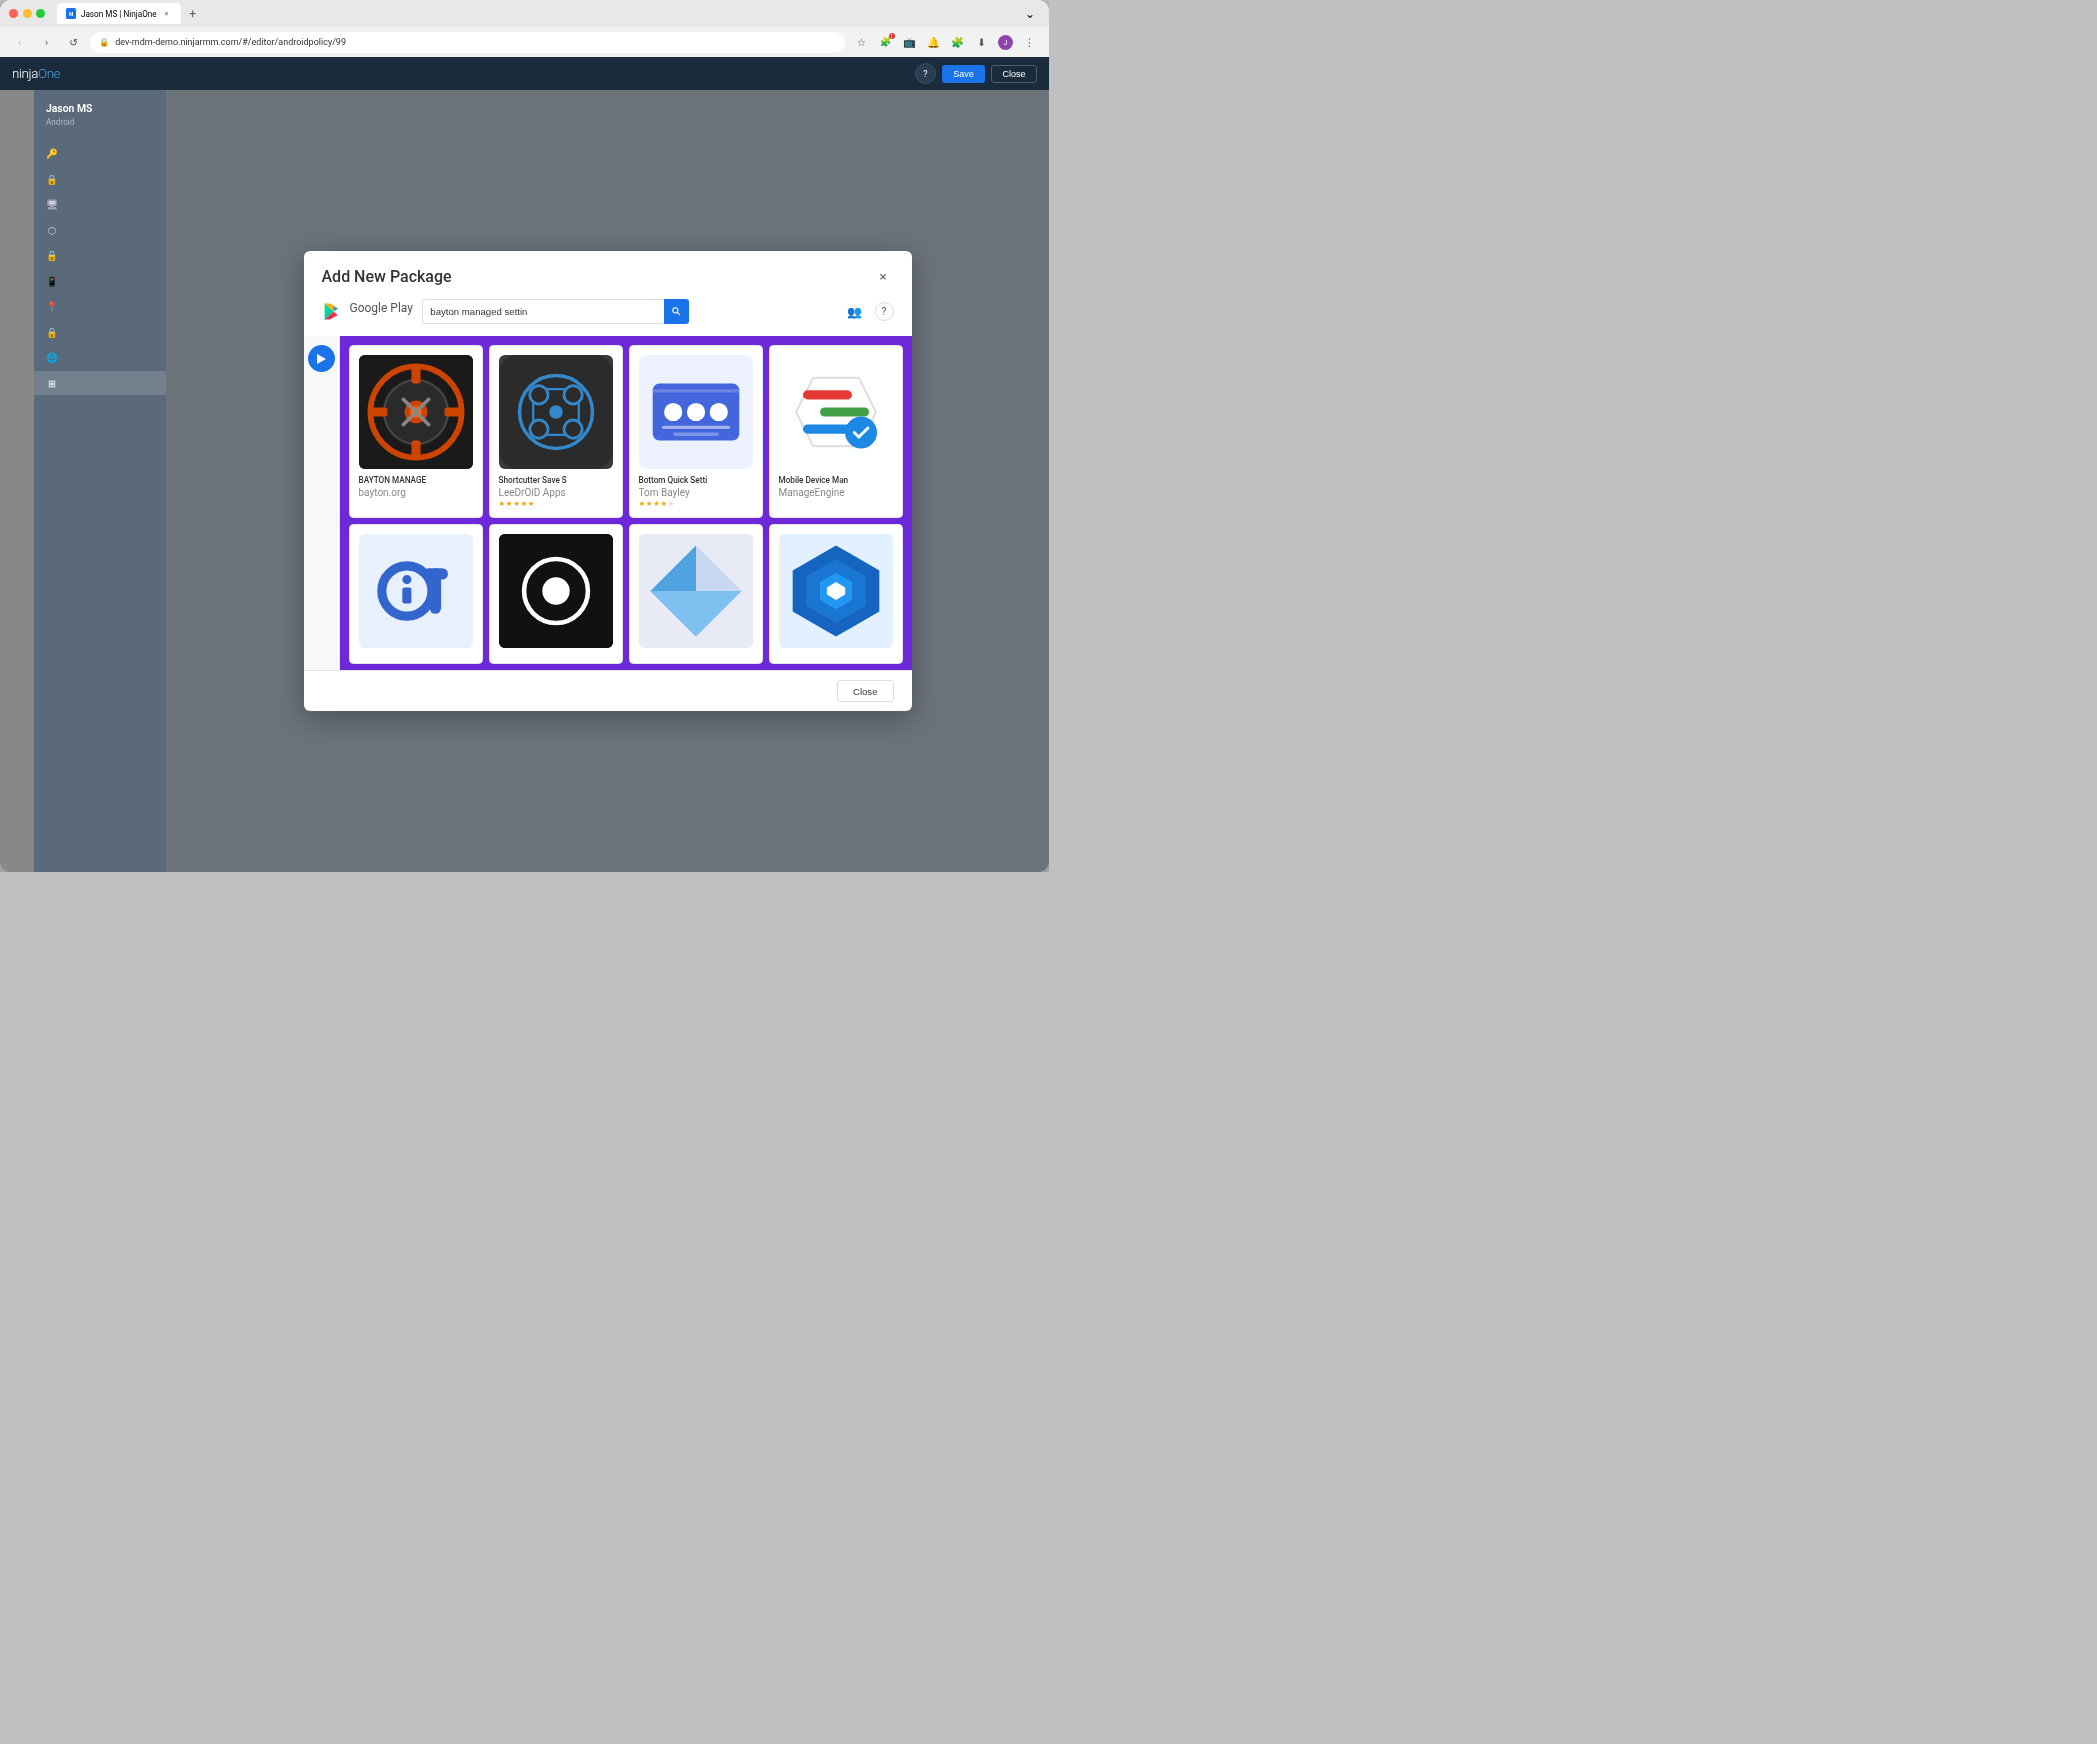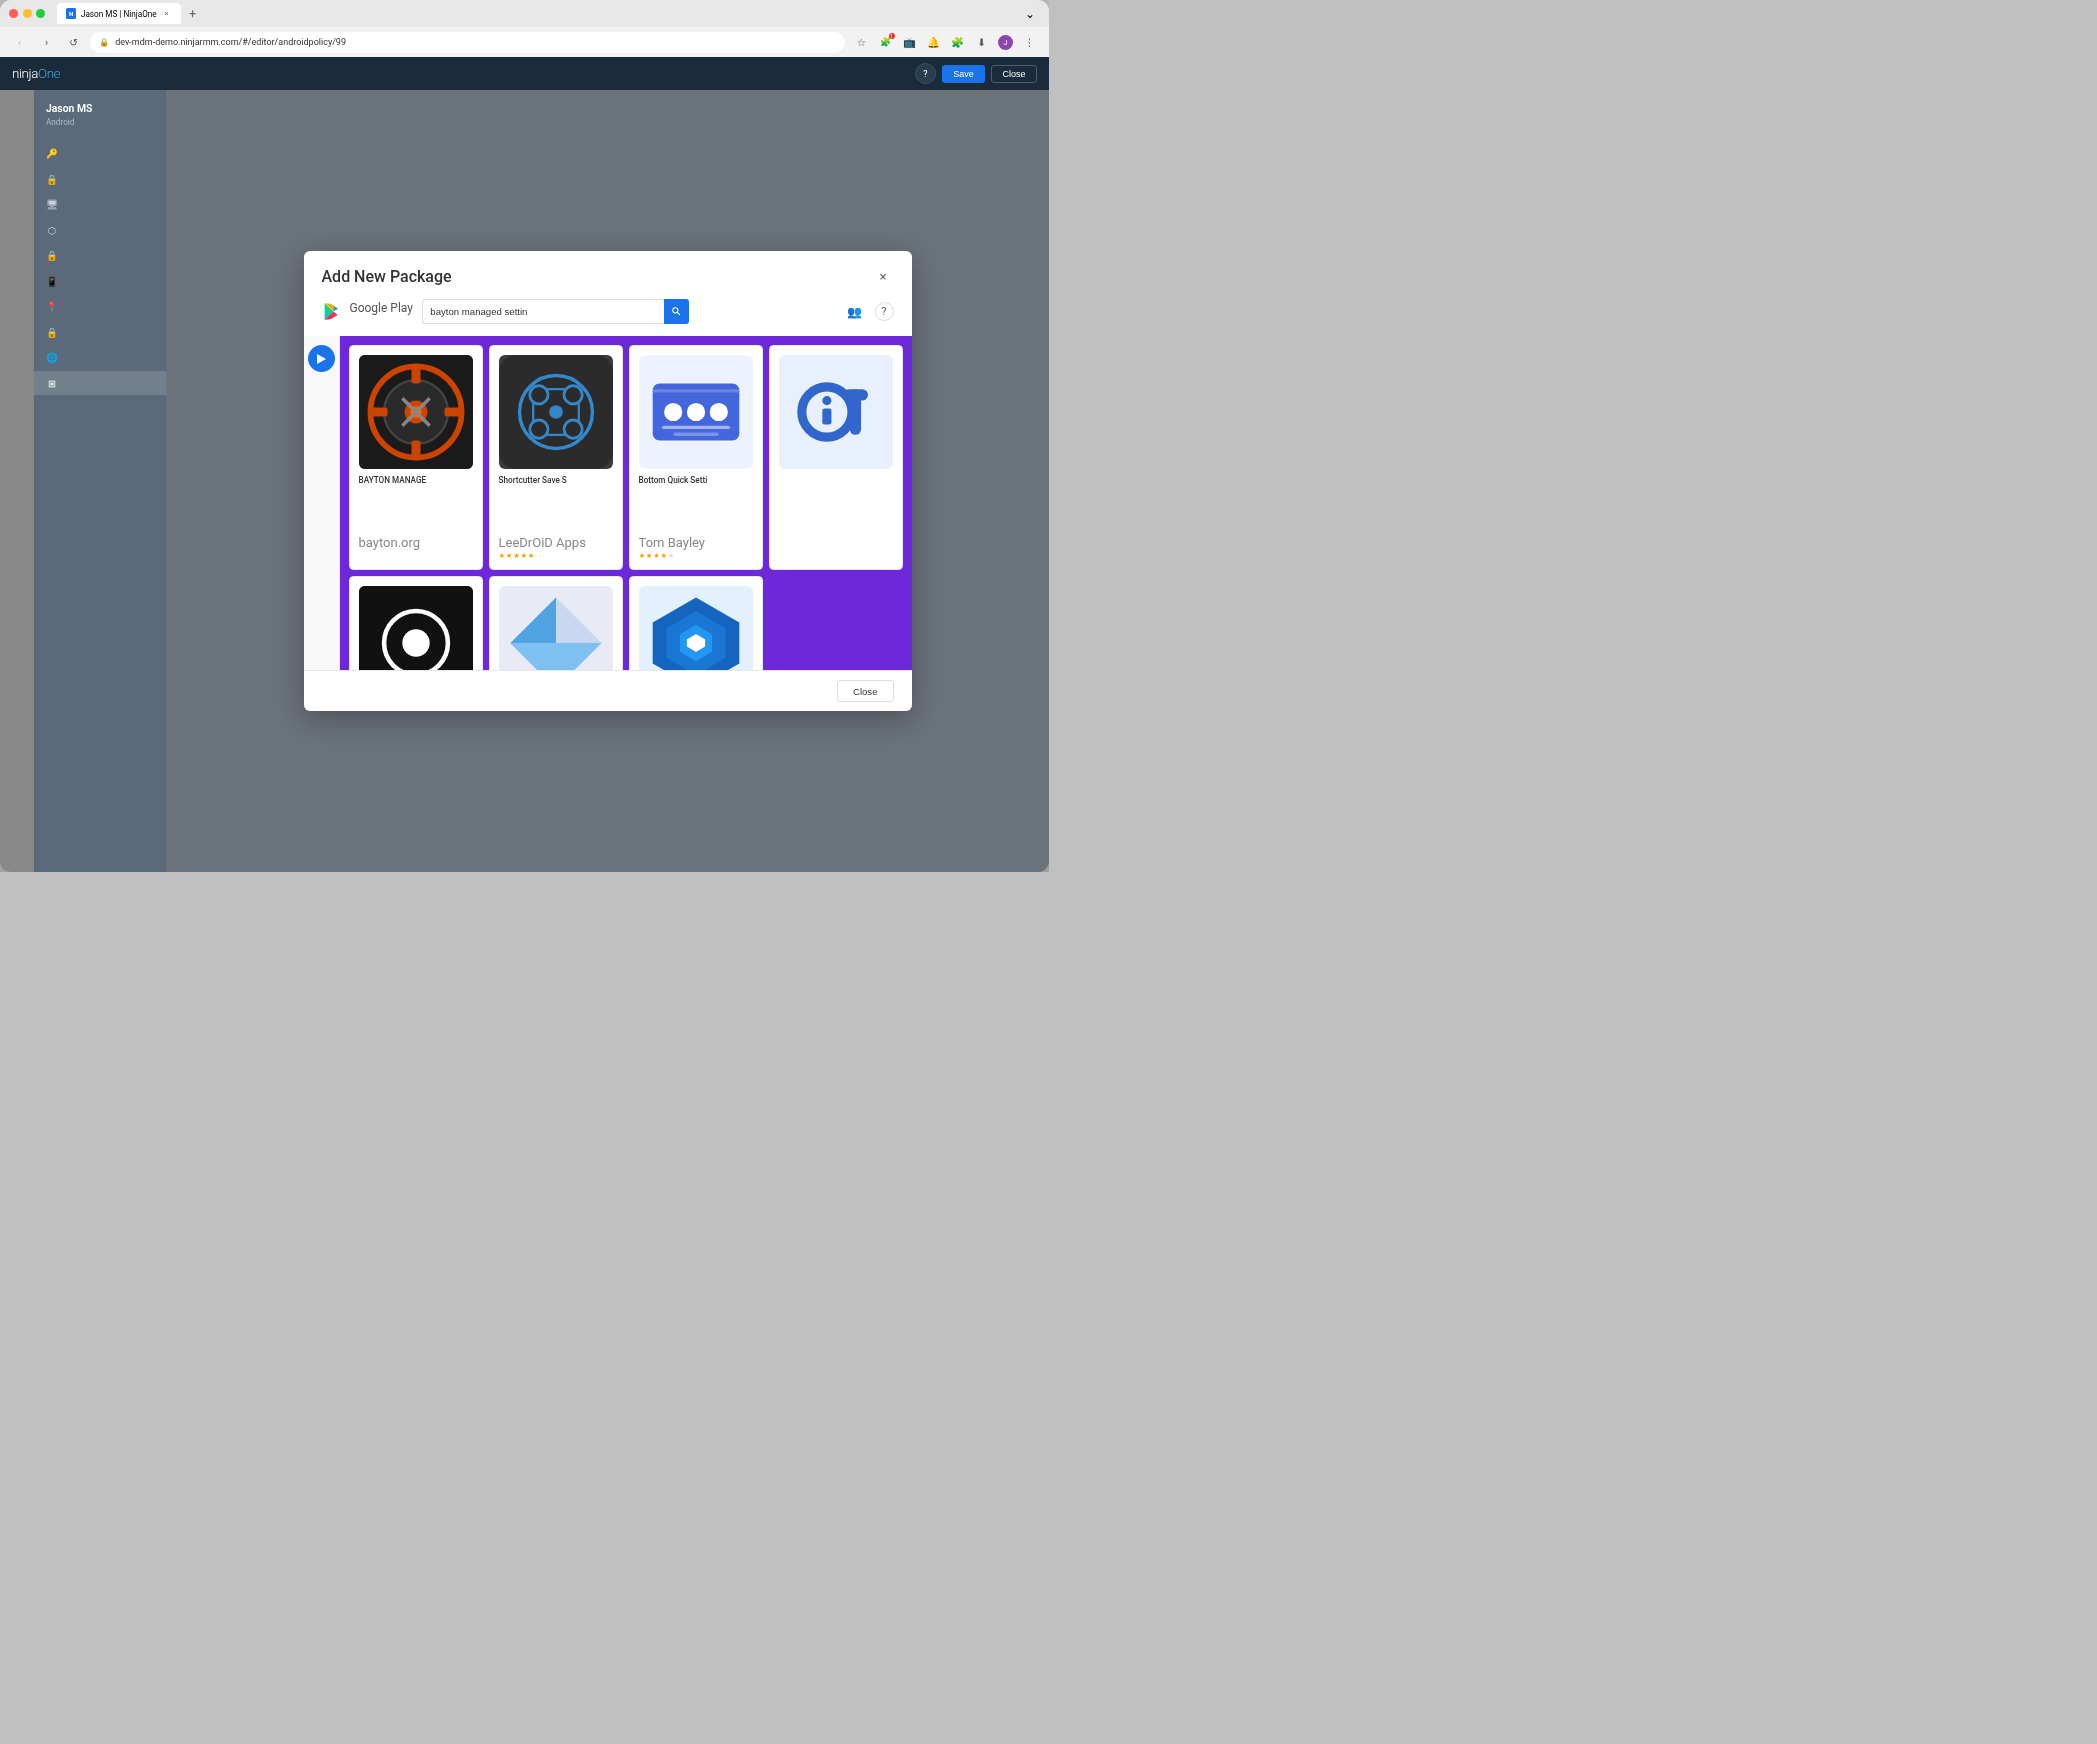--- a/index.html
+++ b/index.html
@@ -473,26 +473,25 @@
     .app-name {
       font-size: 8.2px;
       font-weight: 500;
       color: #333;
       overflow: hidden;
       text-overflow: ellipsis;
       white-space: nowrap;
     }
 
     .app-developer {
-      font-size: 13px;
+      font-size: 10px;
       color: #888;
       overflow: hidden;
       text-overflow: ellipsis;
       white-space: nowrap;
-      margin-top: 48px;
     }
 
     .app-stars {
       font-size: 7.4px;
       color: #f4a400;
       display: flex;
       gap: 0.7px;
     }
 
     .star-filled { color: #f4a400; }
@@ -786,20 +785,37 @@
                       <div class="app-stars">
                         <span class="star-filled">★</span>
                         <span class="star-filled">★</span>
                         <span class="star-filled">★</span>
                         <span class="star-filled">★</span>
                         <span class="star-empty">★</span>
                       </div>
                     </div>
                   </div>
 
+                  <div class="app-card">
+                    <div class="app-icon-wrap icon-mde">
+                      <svg viewBox="0 0 100 100" width="100%" height="100%">
+                        <rect width="100" height="100" fill="white"></rect>
+                        <polygon points="30,20 70,20 85,50 70,80 30,80 15,50" fill="none" stroke="#e0e0e0" stroke-width="2"></polygon>
+                        <path d="M25 35 L60 35" stroke="#e53935" stroke-width="8" stroke-linecap="round"></path>
+                        <path d="M40 50 L75 50" stroke="#43a047" stroke-width="8" stroke-linecap="round"></path>
+                        <path d="M25 65 L60 65" stroke="#1e88e5" stroke-width="8" stroke-linecap="round"></path>
+                        <circle cx="72" cy="68" r="14" fill="#1e88e5"></circle>
+                        <path d="M66 68 L70 72 L78 64" stroke="white" stroke-width="2.5" stroke-linecap="round" fill="none"></path>
+                      </svg>
+                    </div>
+                    <div class="app-info">
+                      <div class="app-name">Mobile Device Man</div>
+                      <div class="app-developer">ManageEngine</div>
+                    </div>
+                  </div>
 
                   <div class="app-card">
                     <div class="app-icon-wrap" style="background:#e8f0fe;">
                       <svg viewBox="0 0 100 100" width="100%" height="100%">
                         <rect width="100" height="100" fill="#e8f0fe"></rect>
                         <circle cx="42" cy="50" r="22" fill="none" stroke="#3366cc" stroke-width="8"></circle>
                         <circle cx="42" cy="40" r="4" fill="#3366cc"></circle>
                         <rect x="38" y="47" width="8" height="14" fill="#3366cc" rx="2"></rect>
                         <rect x="62" y="30" width="10" height="40" fill="#3366cc" rx="5"></rect>
                         <rect x="56" y="30" width="22" height="10" fill="#3366cc" rx="5"></rect>

